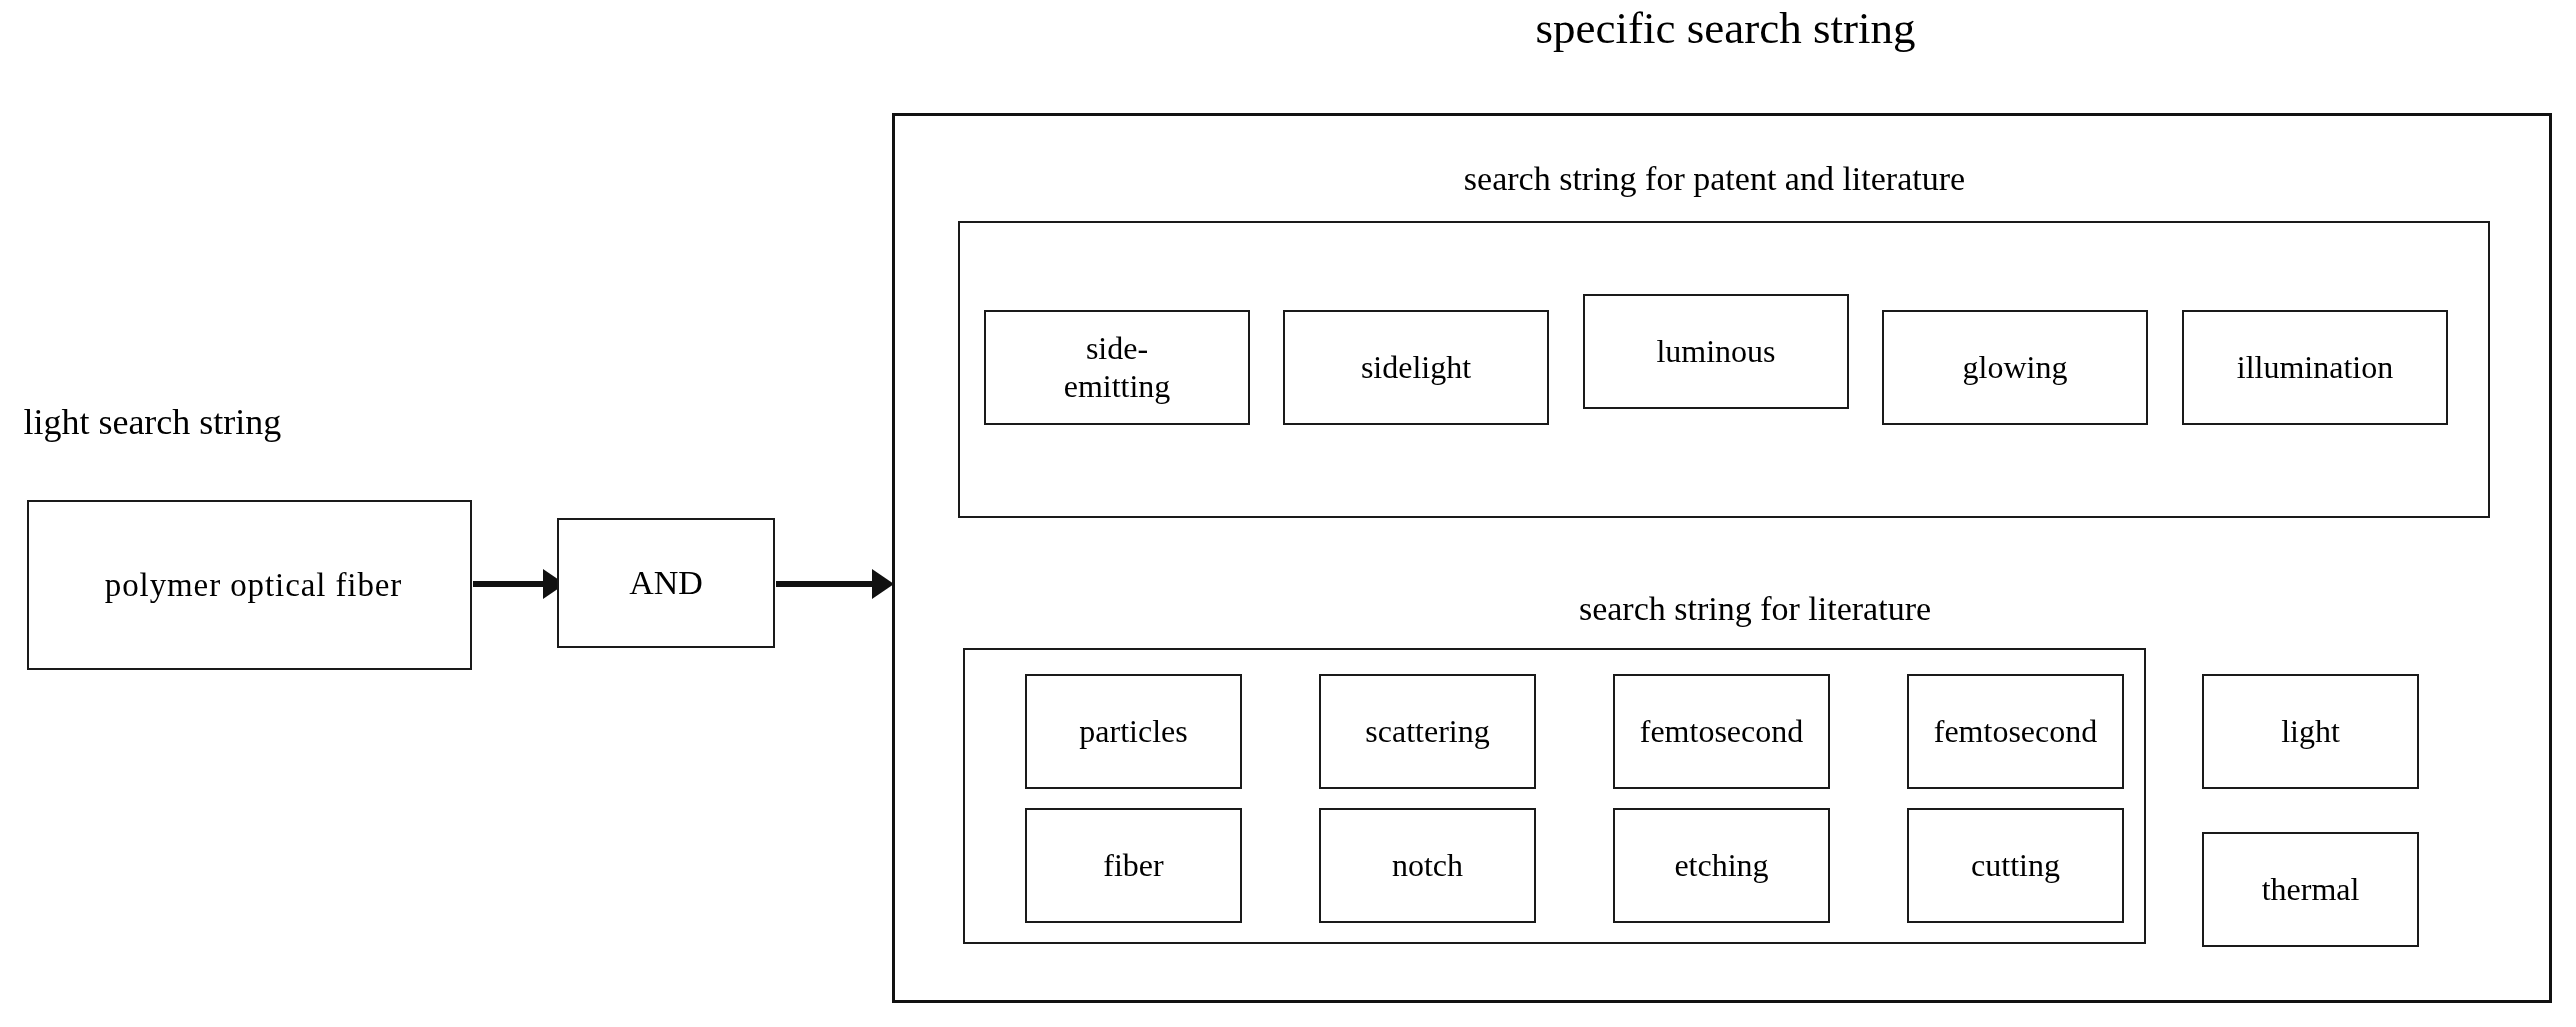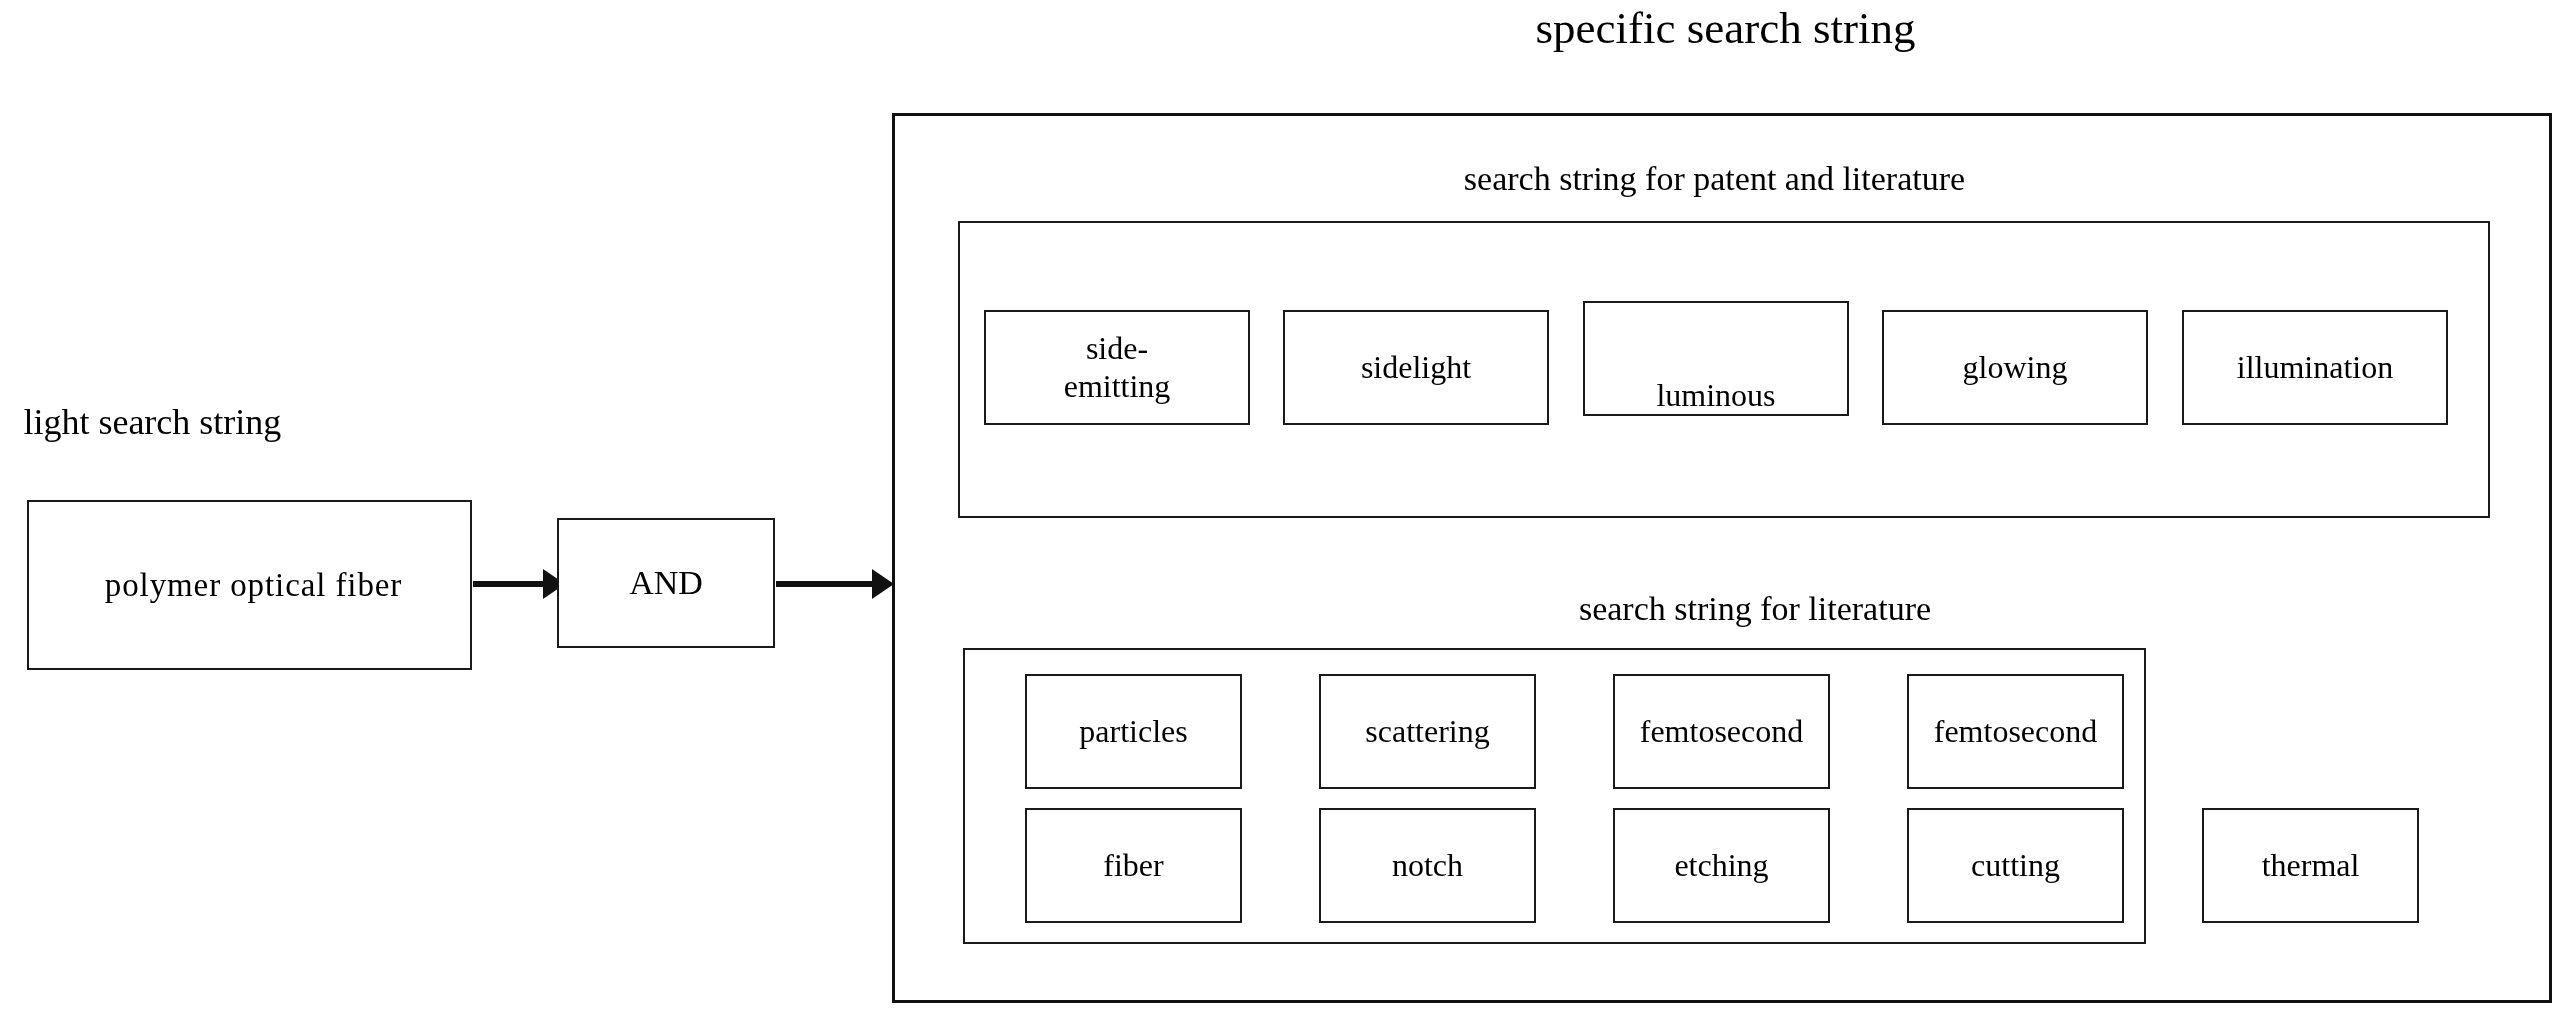--- a/index.html
+++ b/index.html
@@ -130,21 +130,21 @@
     <span>
       <span>side-</span><br>
       <span>emitting</span>
     </span>
   </div>
 
   <div class="abs term-box" style="left:1283px; top:310px; width:266px; height:115px;">
     <span>sidelight</span>
   </div>
 
-  <div class="abs term-box" style="left:1583px; top:301px; width:266px; height:115px;align-items:flex-end;">
+  <div class="abs term-box" style="left:1583px; top:294px; width:266px; height:115px;">
     <span>luminous</span>
   </div>
 
   <div class="abs term-box" style="left:1882px; top:310px; width:266px; height:115px;">
     <span>glowing</span>
   </div>
 
   <div class="abs caption title-section" style="left:1258px; top:592px; width:994px;">search string for literature</div>
 
   <div class="abs term-box" style="left:2182px; top:310px; width:266px; height:115px;">
@@ -162,35 +162,38 @@
   </div>
 
   <div class="abs term-box" style="left:1613px; top:674px; width:217px; height:115px;">
     <span>femtosecond</span>
   </div>
 
   <div class="abs term-box" style="left:1907px; top:674px; width:217px; height:115px;">
     <span>femtosecond</span>
   </div>
 
+  <div class="abs term-box" style="left:2202px; top:674px; width:217px; height:115px;">
+    <span>light</span>
+  </div>
 
   <div class="abs term-box" style="left:1025px; top:808px; width:217px; height:115px;">
     <span>fiber</span>
   </div>
 
   <div class="abs term-box" style="left:1319px; top:808px; width:217px; height:115px;">
     <span>notch</span>
   </div>
 
   <div class="abs term-box" style="left:1613px; top:808px; width:217px; height:115px;">
     <span>etching</span>
   </div>
 
   <div class="abs term-box" style="left:1907px; top:808px; width:217px; height:115px;">
     <span>cutting</span>
   </div>
 
-  <div class="abs term-box" style="left:2202px; top:808px; width:217px; height:115px;">
+  <div class="abs term-box" style="left:2202px; top:832px; width:217px; height:115px;">
     <span>thermal</span>
   </div>
 
 </div>
 
 
 </body></html>

